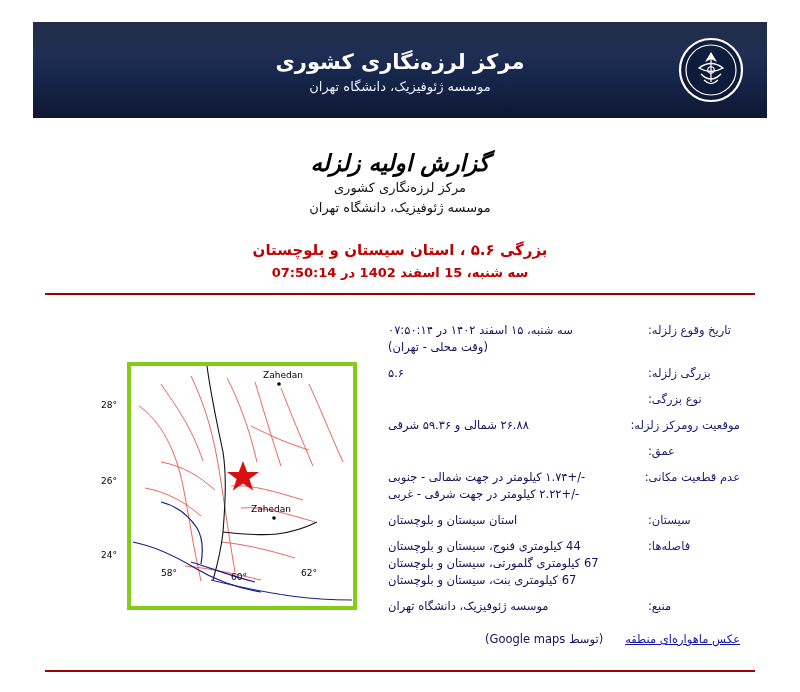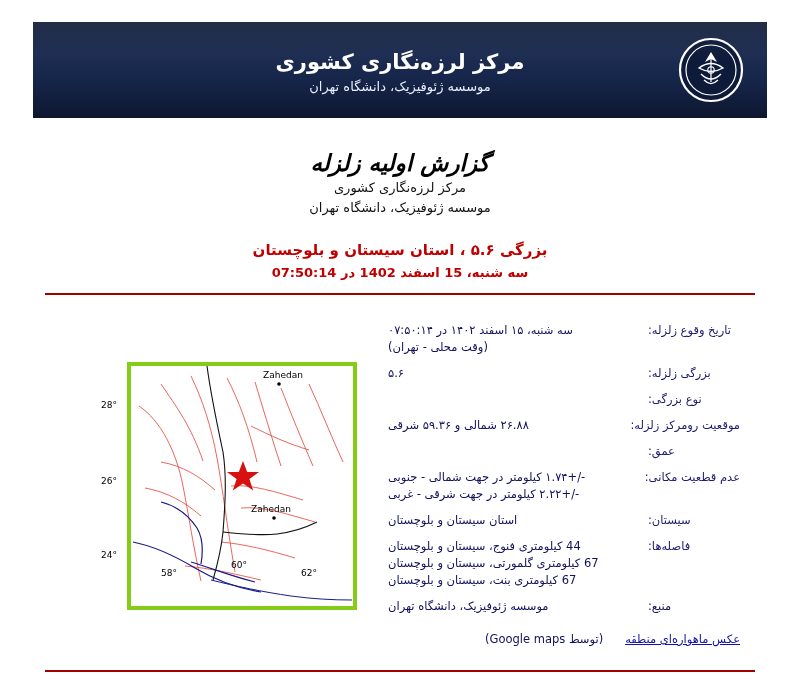--- a/index.html
+++ b/index.html
@@ -282,21 +282,21 @@
 
     <span class="map-label" style="left:132px; top:4px;">Zahedan</span>
     <span class="map-label" style="left:120px; top:138px;">Zahedan</span>
   </div>
 
   <span class="axis-label" style="left:2px; top:84px;">28°</span>
   <span class="axis-label" style="left:2px; top:160px;">26°</span>
   <span class="axis-label" style="left:2px; top:234px;">24°</span>
 
   <span class="axis-label" style="left:62px; top:252px;">58°</span>
-  <span class="axis-label" style="left:132px; top:244px;text-align:right;">60°</span>
+  <span class="axis-label" style="left:132px; top:256px;text-align:right;">60°</span>
   <span class="axis-label" style="left:202px; top:252px;">62°</span>
 </div>
 
 <div class="details">
 
   <div class="row">
     <div class="label">تاریخ وقوع زلزله:</div>
     <div class="value">
       <span>سه شنبه، ۱۵ اسفند ۱۴۰۲ در ۰۷:۵۰:۱۴</span>
       <span class="sub">(وقت محلی - تهران)</span>

